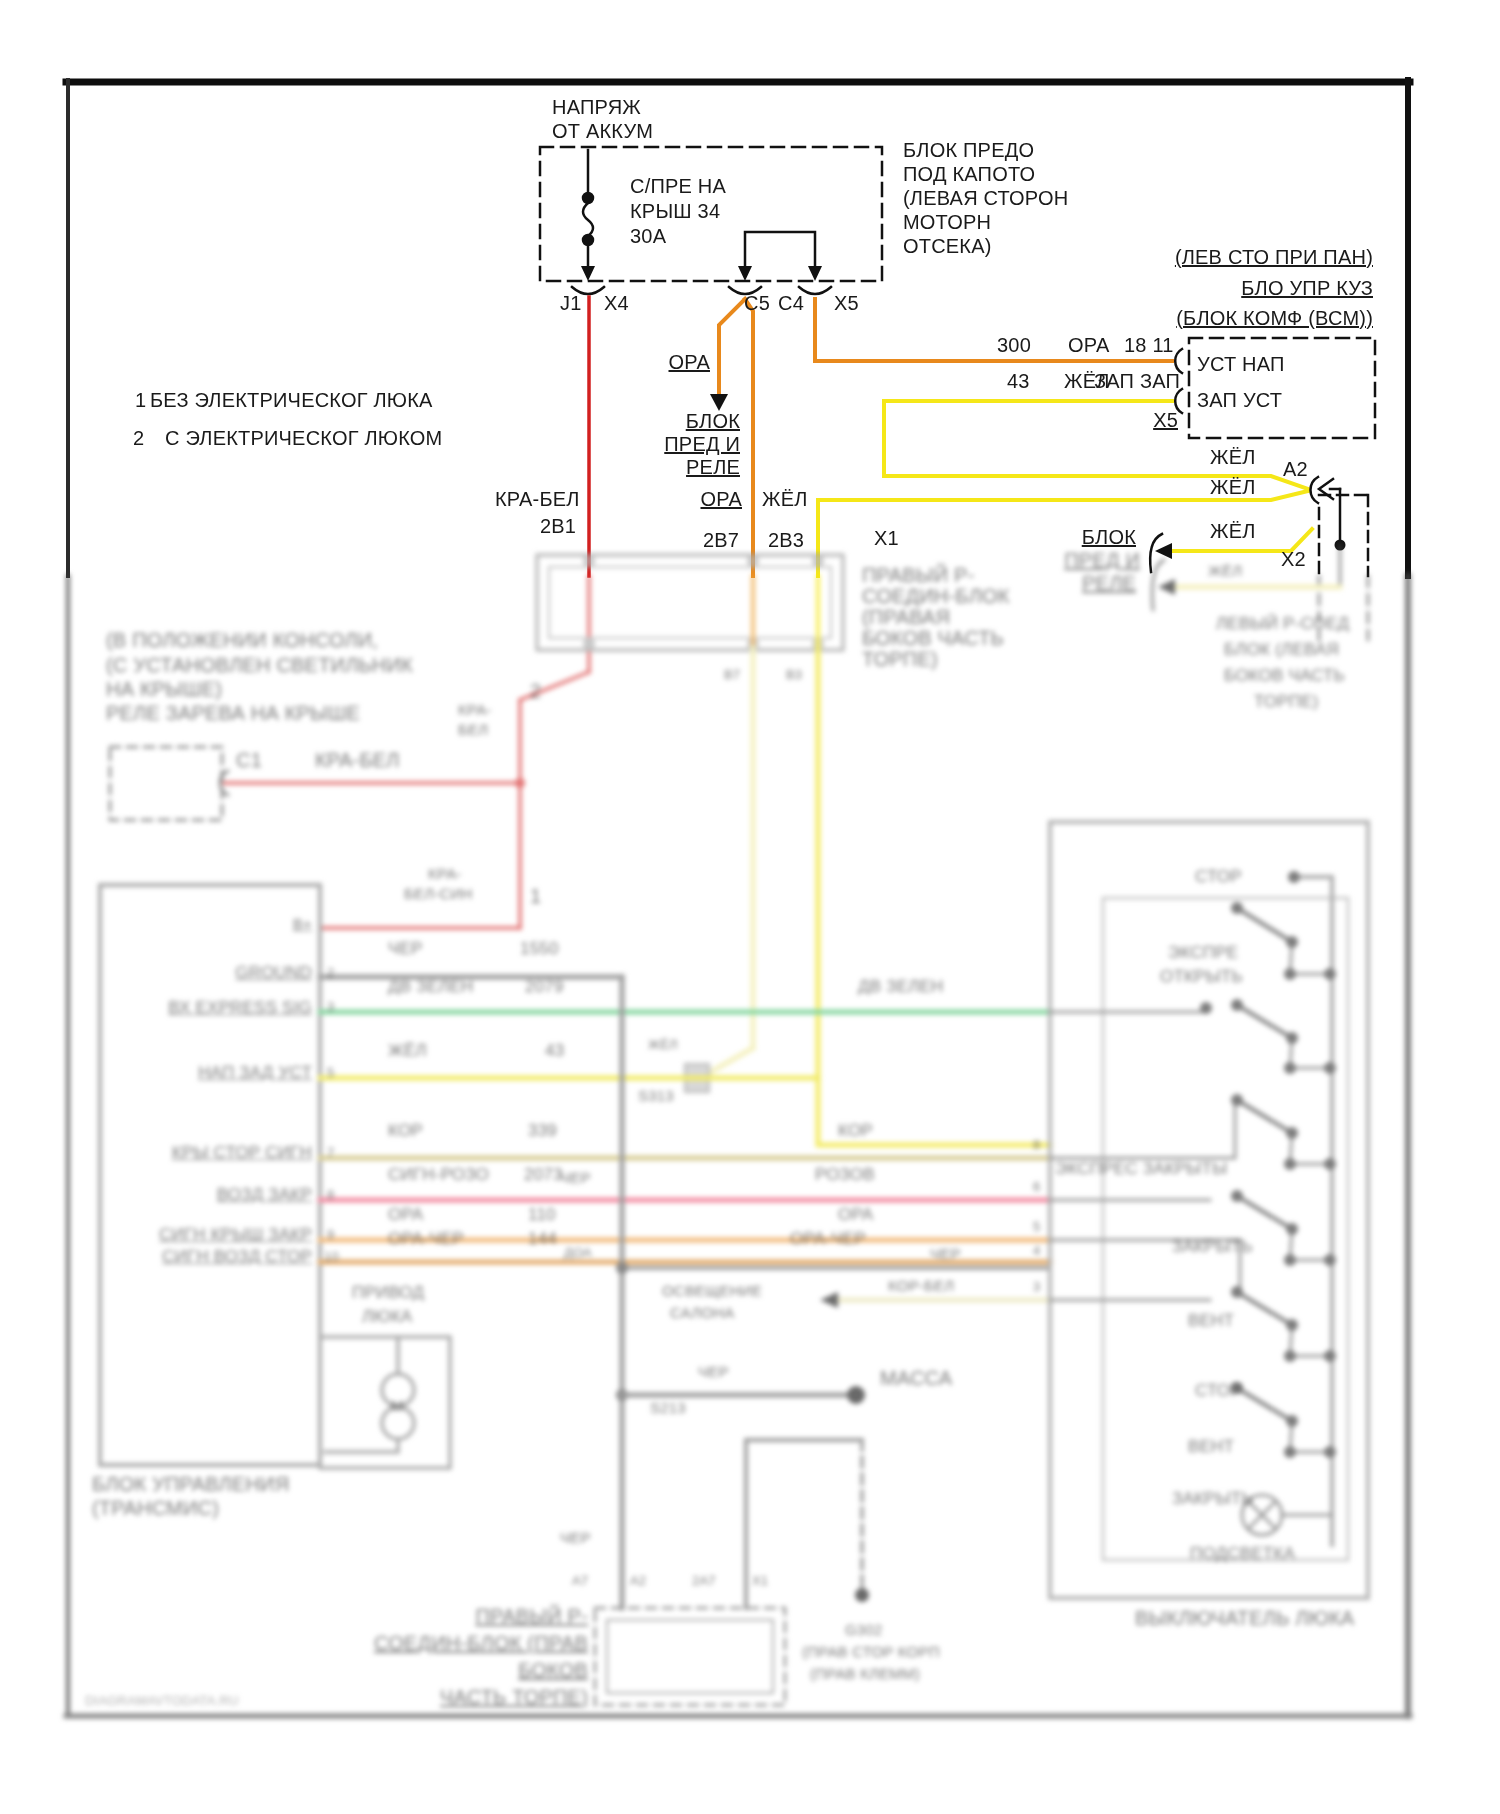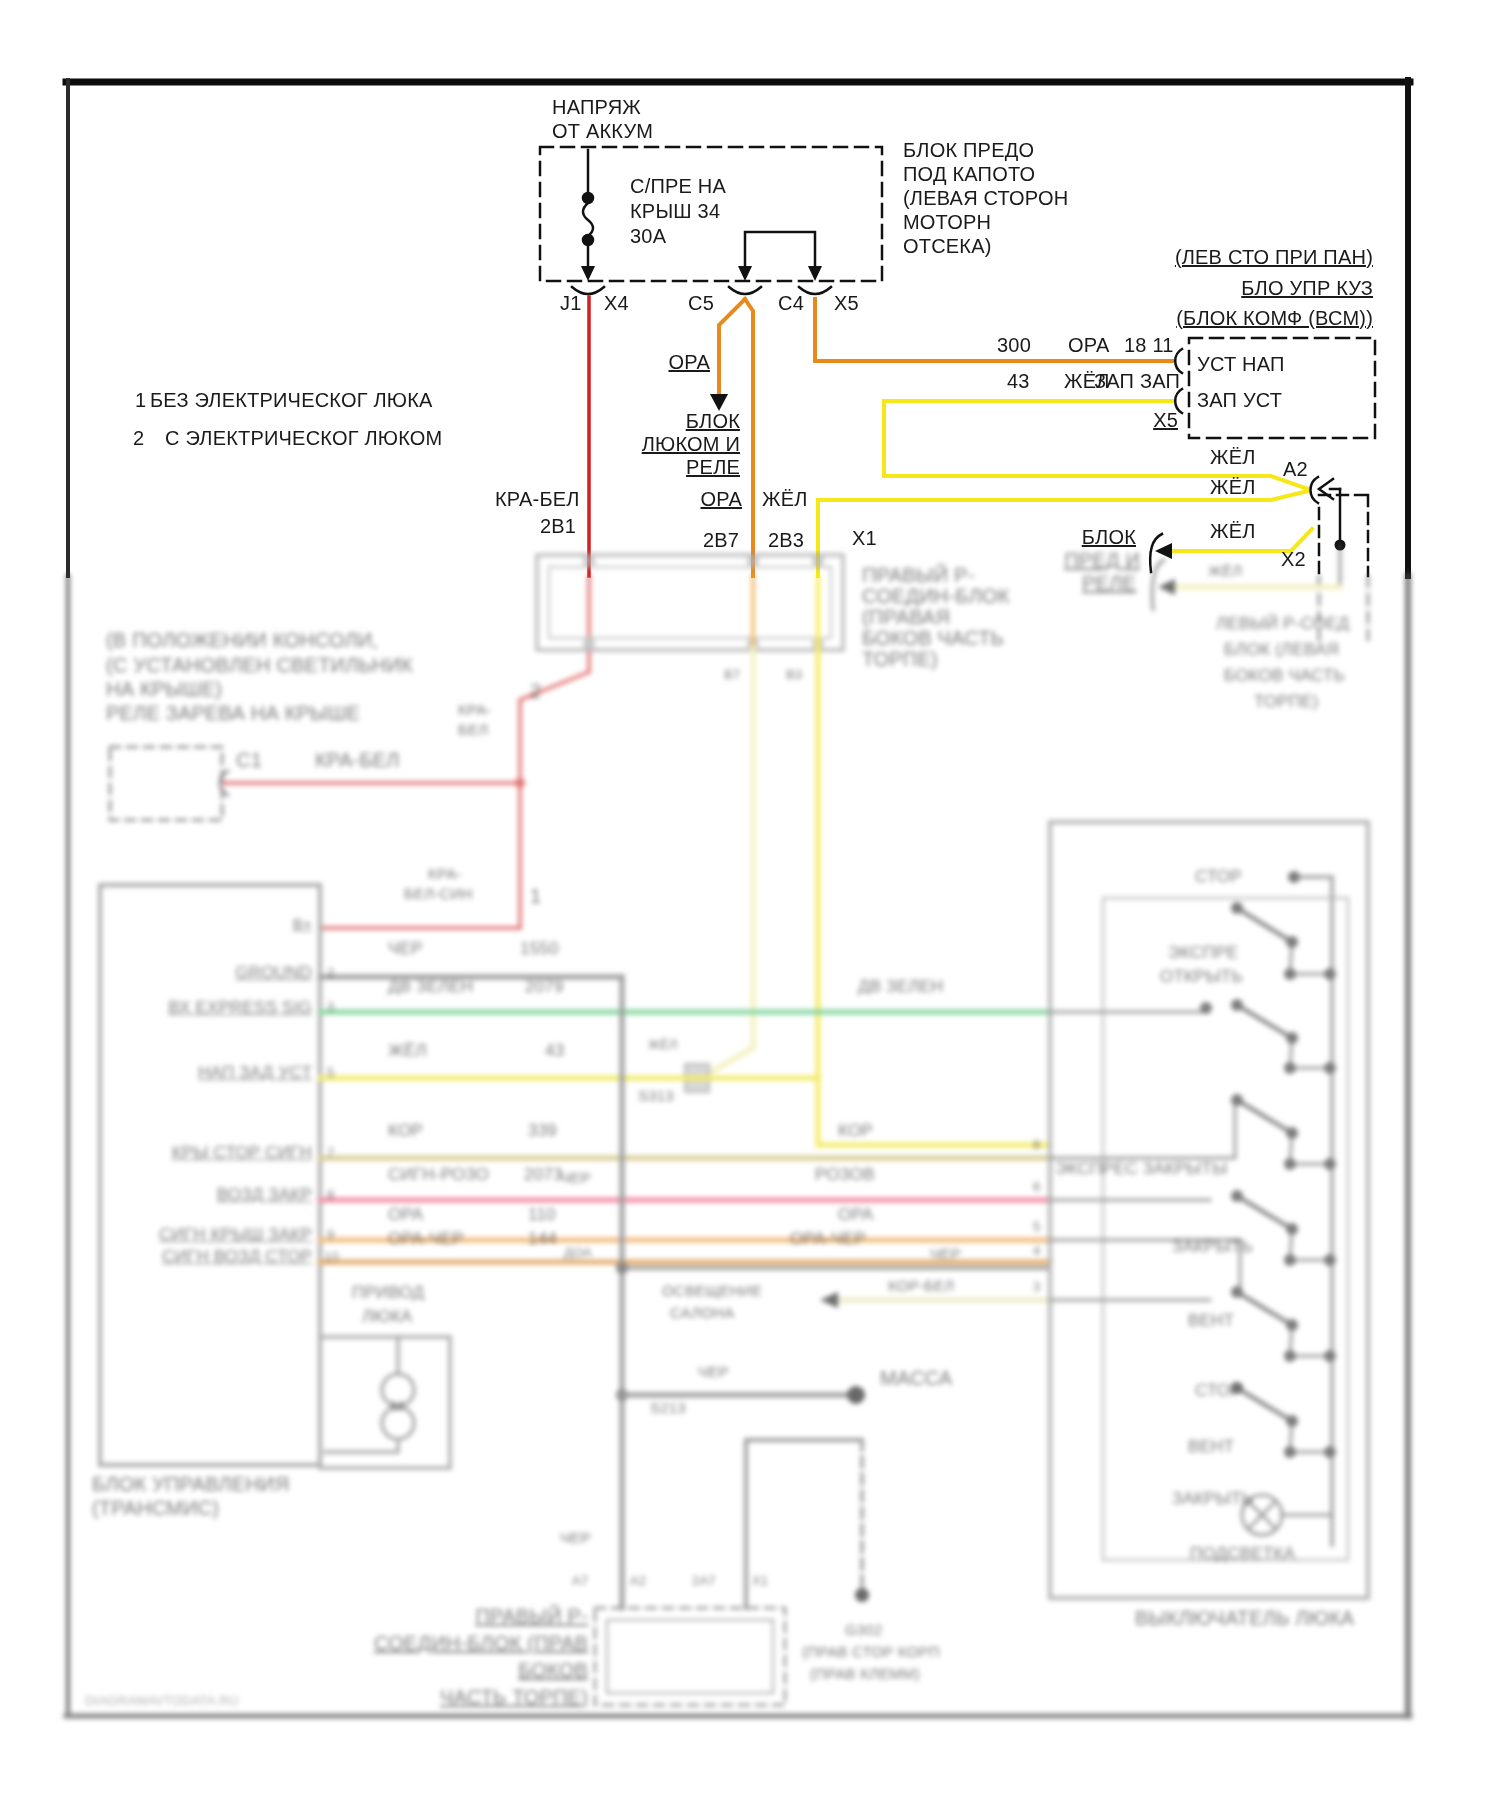--- a/index.html
+++ b/index.html
@@ -261,38 +261,38 @@
   <span class="lb" style="left:630px;top:176px">С/ПРЕ НА</span>
   <span class="lb" style="left:630px;top:201px">КРЫШ 34</span>
   <span class="lb" style="left:630px;top:226px">30А</span>
   <span class="lb" style="left:903px;top:140px">БЛОК ПРЕДО</span>
   <span class="lb" style="left:903px;top:164px">ПОД КАПОТО</span>
   <span class="lb" style="left:903px;top:188px">(ЛЕВАЯ СТОРОН</span>
   <span class="lb" style="left:903px;top:212px">МОТОРН</span>
   <span class="lb" style="left:903px;top:236px">ОТСЕКА)</span>
   <span class="lb" style="left:560px;top:293px">J1</span>
   <span class="lb" style="left:604px;top:293px">Х4</span>
-  <span class="lb" style="left:688px;top:293px">С5</span>
+  <span class="lb" style="left:744px;top:293px">С5</span>
   <span class="lb" style="left:778px;top:293px">С4</span>
   <span class="lb" style="left:834px;top:293px">Х5</span>
   <span class="lb" style="left:135px;top:390px">1</span>
   <span class="lb" style="left:150px;top:390px">БЕЗ ЭЛЕКТРИЧЕСКОГ ЛЮКА</span>
   <span class="lb" style="left:133px;top:428px">2</span>
   <span class="lb" style="left:165px;top:428px">С ЭЛЕКТРИЧЕСКОГ ЛЮКОМ</span>
   <span class="lb ra" style="left:710px;top:352px">ОРА</span>
   <span class="lb ra" style="left:740px;top:411px">БЛОК</span>
-  <span class="lb ra" style="left:740px;top:434px">ЛЮКОМ И</span>
+  <span class="lb ra" style="left:740px;top:434px">ПРЕД И</span>
   <span class="lb ra" style="left:740px;top:457px">РЕЛЕ</span>
   <span class="lb" style="left:495px;top:489px">КРА-БЕЛ</span>
   <span class="lb ra" style="left:742px;top:489px">ОРА</span>
   <span class="lb" style="left:762px;top:489px">ЖЁЛ</span>
   <span class="lb" style="left:540px;top:516px">2В1</span>
   <span class="lb" style="left:703px;top:530px">2В7</span>
   <span class="lb" style="left:768px;top:530px">2В3</span>
-  <span class="lb" style="left:852px;top:528px">Х1</span>
+  <span class="lb" style="left:874px;top:528px">Х1</span>
   <span class="lb ra" style="left:1373px;top:247px">(ЛЕВ СТО ПРИ ПАН)</span>
   <span class="lb ra" style="left:1373px;top:278px">БЛО УПР КУЗ</span>
   <span class="lb ra" style="left:1373px;top:308px">(БЛОК КОМФ (ВСМ))</span>
   <span class="lb" style="left:997px;top:335px">300</span>
   <span class="lb" style="left:1068px;top:335px">ОРА</span>
   <span class="lb" style="left:1124px;top:335px">18 11</span>
   <span class="lb" style="left:1007px;top:371px">43</span>
   <span class="lb" style="left:1064px;top:371px">ЖЁЛ</span>
   <span class="lb" style="left:1094px;top:371px">ЗАП ЗАП</span>
   <span class="lb" style="left:1197px;top:354px">УСТ НАП</span>

